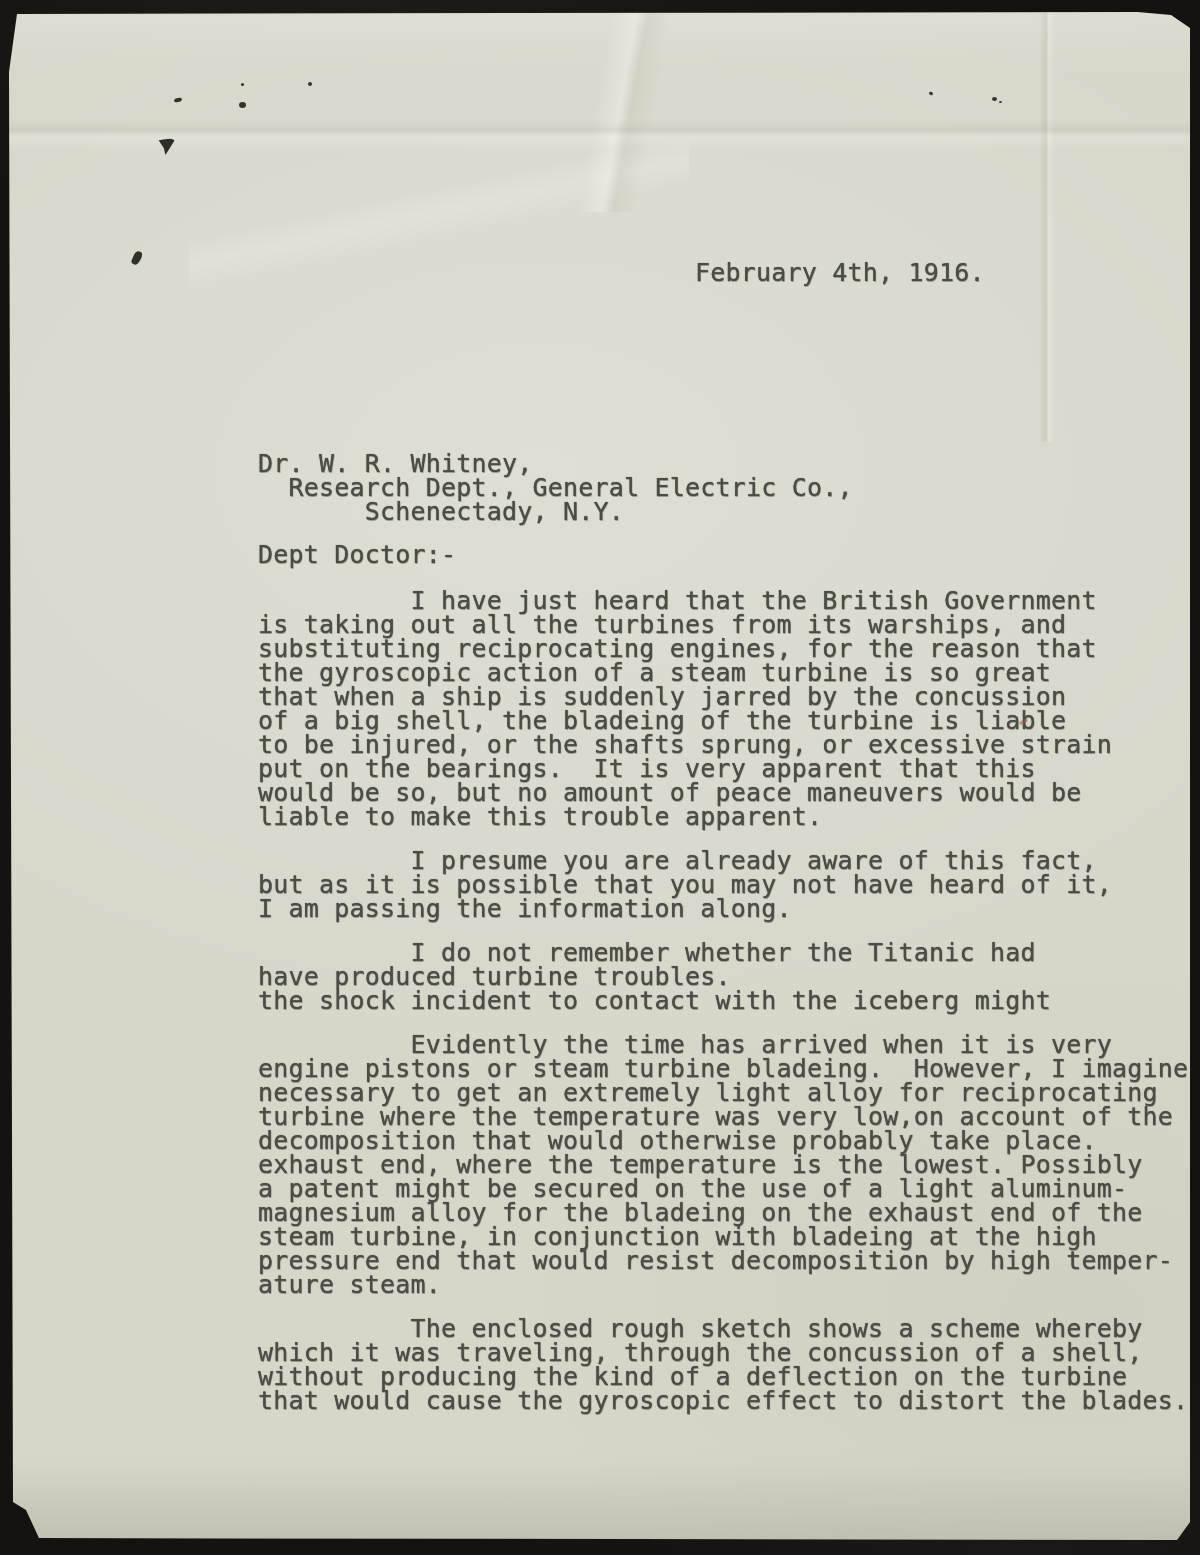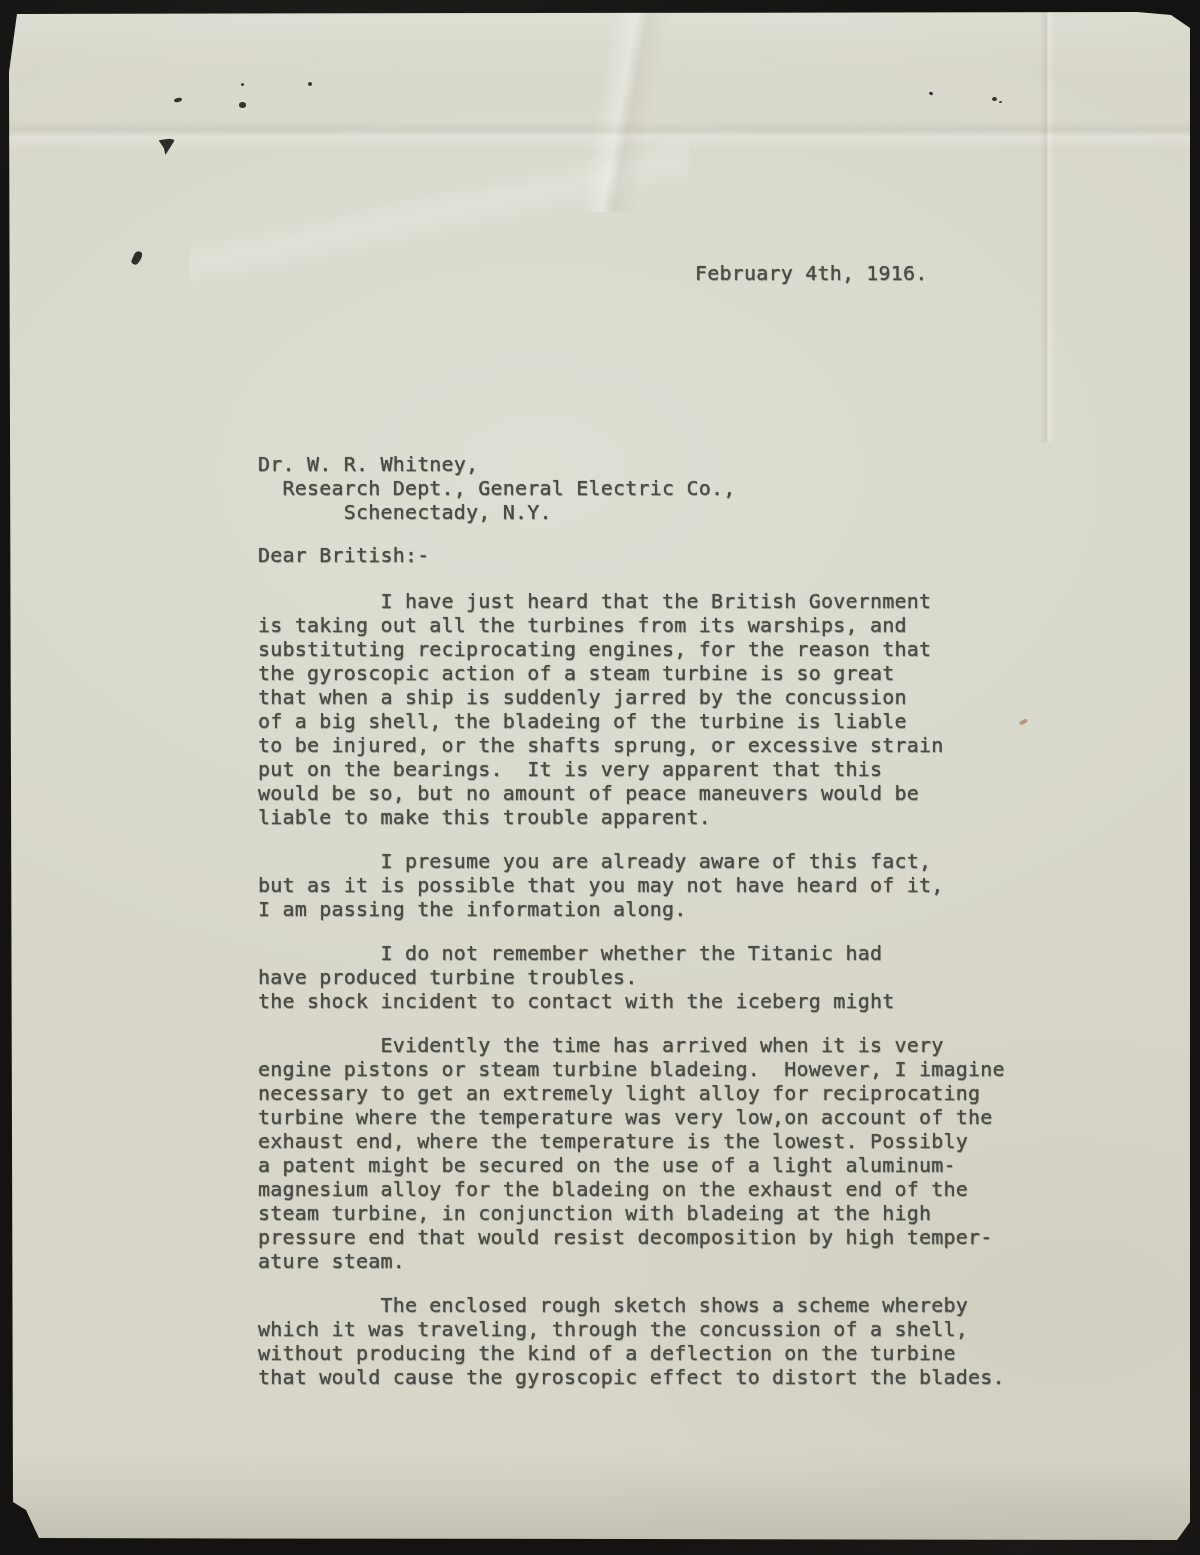--- a/index.html
+++ b/index.html
@@ -41,21 +41,21 @@
       linear-gradient(to right, transparent, rgba(135,133,116,0.16) 46%, rgba(255,255,255,0.22) 58%, transparent),
       linear-gradient(168deg, transparent 40%, rgba(255,255,255,0.18) 50%, transparent 60%),
       linear-gradient(to top, rgba(125,123,105,0.12), transparent 90px);
     background-repeat:no-repeat,no-repeat,no-repeat,no-repeat,no-repeat;
     background-size:100% 140px, 260px 200px, 16px 430px, 500px 160px, 100% 120px;
     background-position:0 30px, 480px 0px, 1030px 0px, 180px 120px, 0 100%;
   }
   .tblock{position:absolute; left:249px;}
   .tline{
     white-space:pre;
-    font-size:20px;
+    font-size:25px;
     line-height:24px;
     color:var(--ink);
     text-shadow:0 0 1px rgba(74,76,69,0.85), 0.5px 0.5px 0.5px rgba(74,76,69,0.4);
     filter:blur(0.3px);
     letter-spacing:0.2px;
   }
   .date-block{top:249px;}
   .date-block .tline{padding-left:437px;}
   .recipient-block{top:440px;}
   .salutation-block{top:531px;}
@@ -91,21 +91,21 @@
       <div class="tline">February 4th, 1916.</div>
     </div>
 
   <div class="tblock recipient-block">
       <div class="tline">Dr. W. R. Whitney,</div>
       <div class="tline">  Research Dept., General Electric Co.,</div>
       <div class="tline">       Schenectady, N.Y.</div>
     </div>
 
   <div class="tblock salutation-block">
-      <div class="tline">Dear British:-</div>
+      <div class="tline">Dept Doctor:-</div>
     </div>
 
   <div class="tblock body-block">
       <div class="para">
         <div class="tline">          I have just heard that the British Government</div>
         <div class="tline">is taking out all the turbines from its warships, and</div>
         <div class="tline">substituting reciprocating engines, for the reason that</div>
         <div class="tline">the gyroscopic action of a steam turbine is so great</div>
         <div class="tline">that when a ship is suddenly jarred by the concussion</div>
         <div class="tline">of a big shell, the bladeing of the turbine is liable</div>
@@ -122,20 +122,21 @@
       <div class="para">
         <div class="tline">          I do not remember whether the Titanic had</div>
         <div class="tline">have produced turbine troubles.</div>
         <div class="tline">the shock incident to contact with the iceberg might</div>
       </div>
       <div class="para">
         <div class="tline">          Evidently the time has arrived when it is very</div>
         <div class="tline">engine pistons or steam turbine bladeing.  However, I imagine</div>
         <div class="tline">necessary to get an extremely light alloy for reciprocating</div>
         <div class="tline">turbine where the temperature was very low,on account of the</div>
+        <div class="tline">decomposition that would otherwise probably take place.</div>
         <div class="tline">exhaust end, where the temperature is the lowest. Possibly</div>
         <div class="tline">a patent might be secured on the use of a light aluminum-</div>
         <div class="tline">magnesium alloy for the bladeing on the exhaust end of the</div>
         <div class="tline">steam turbine, in conjunction with bladeing at the high</div>
         <div class="tline">pressure end that would resist decomposition by high temper-</div>
         <div class="tline">ature steam.</div>
       </div>
       <div class="para">
         <div class="tline">          The enclosed rough sketch shows a scheme whereby</div>
         <div class="tline">which it was traveling, through the concussion of a shell,</div>

